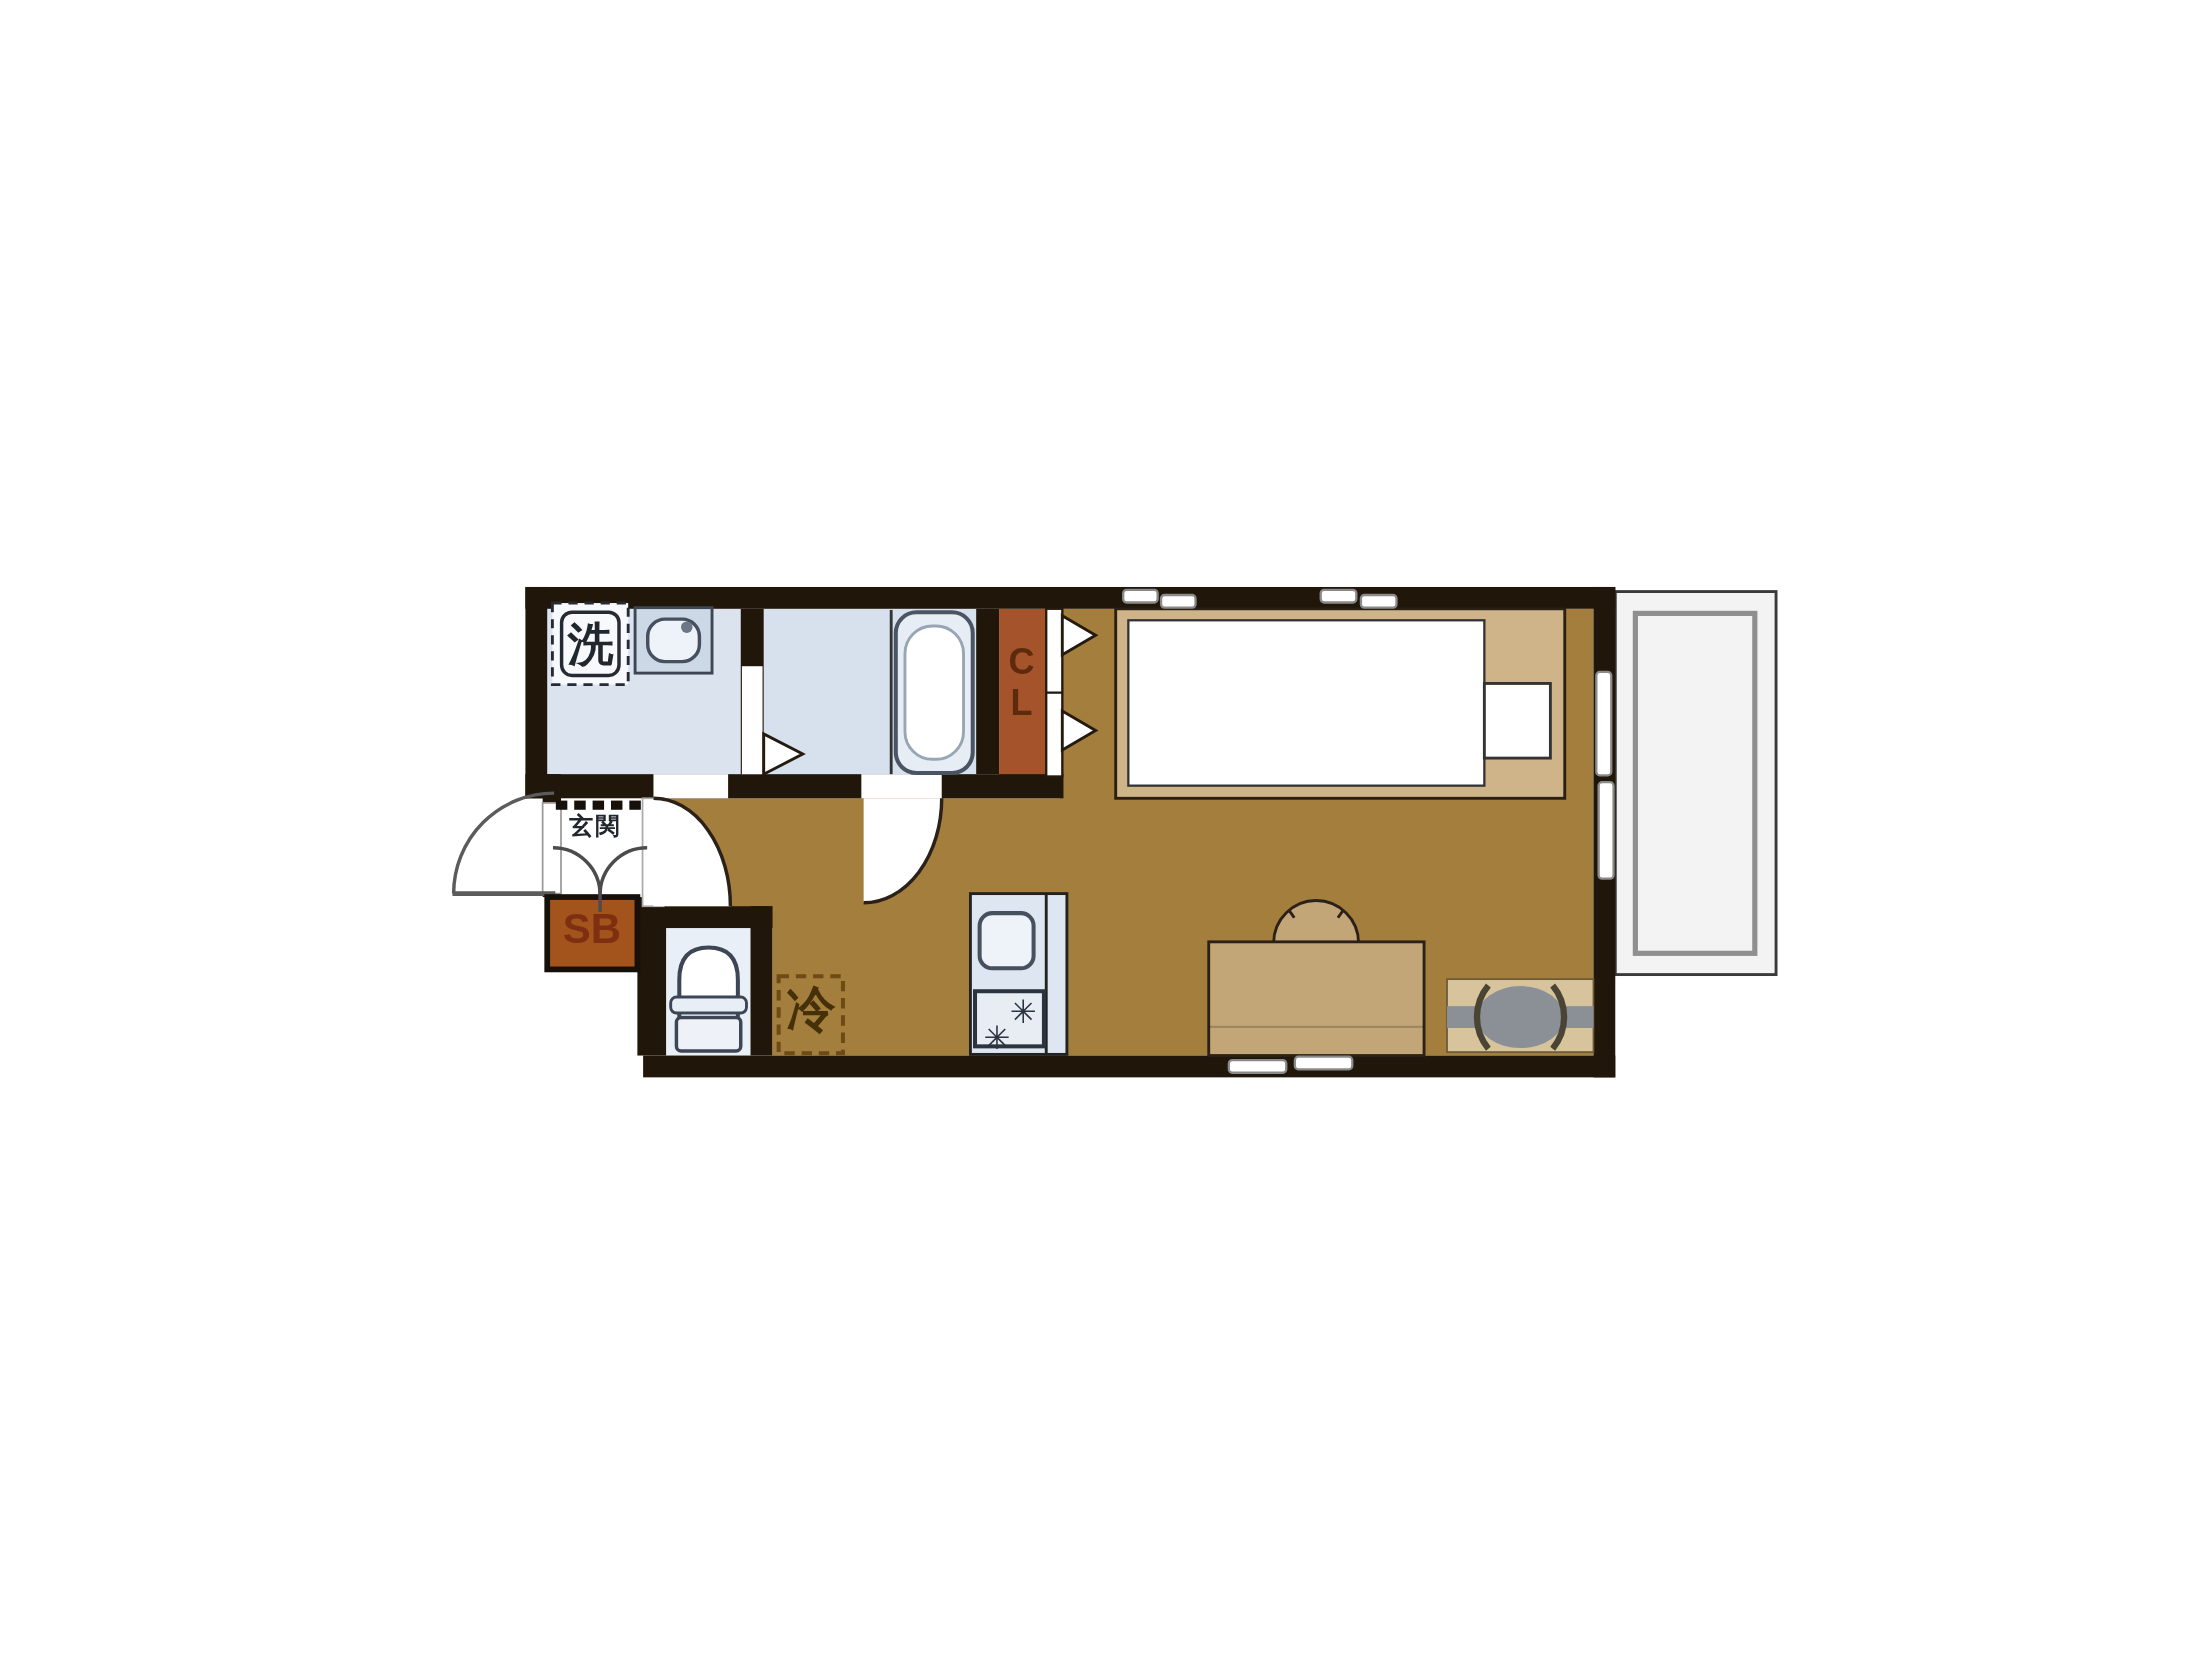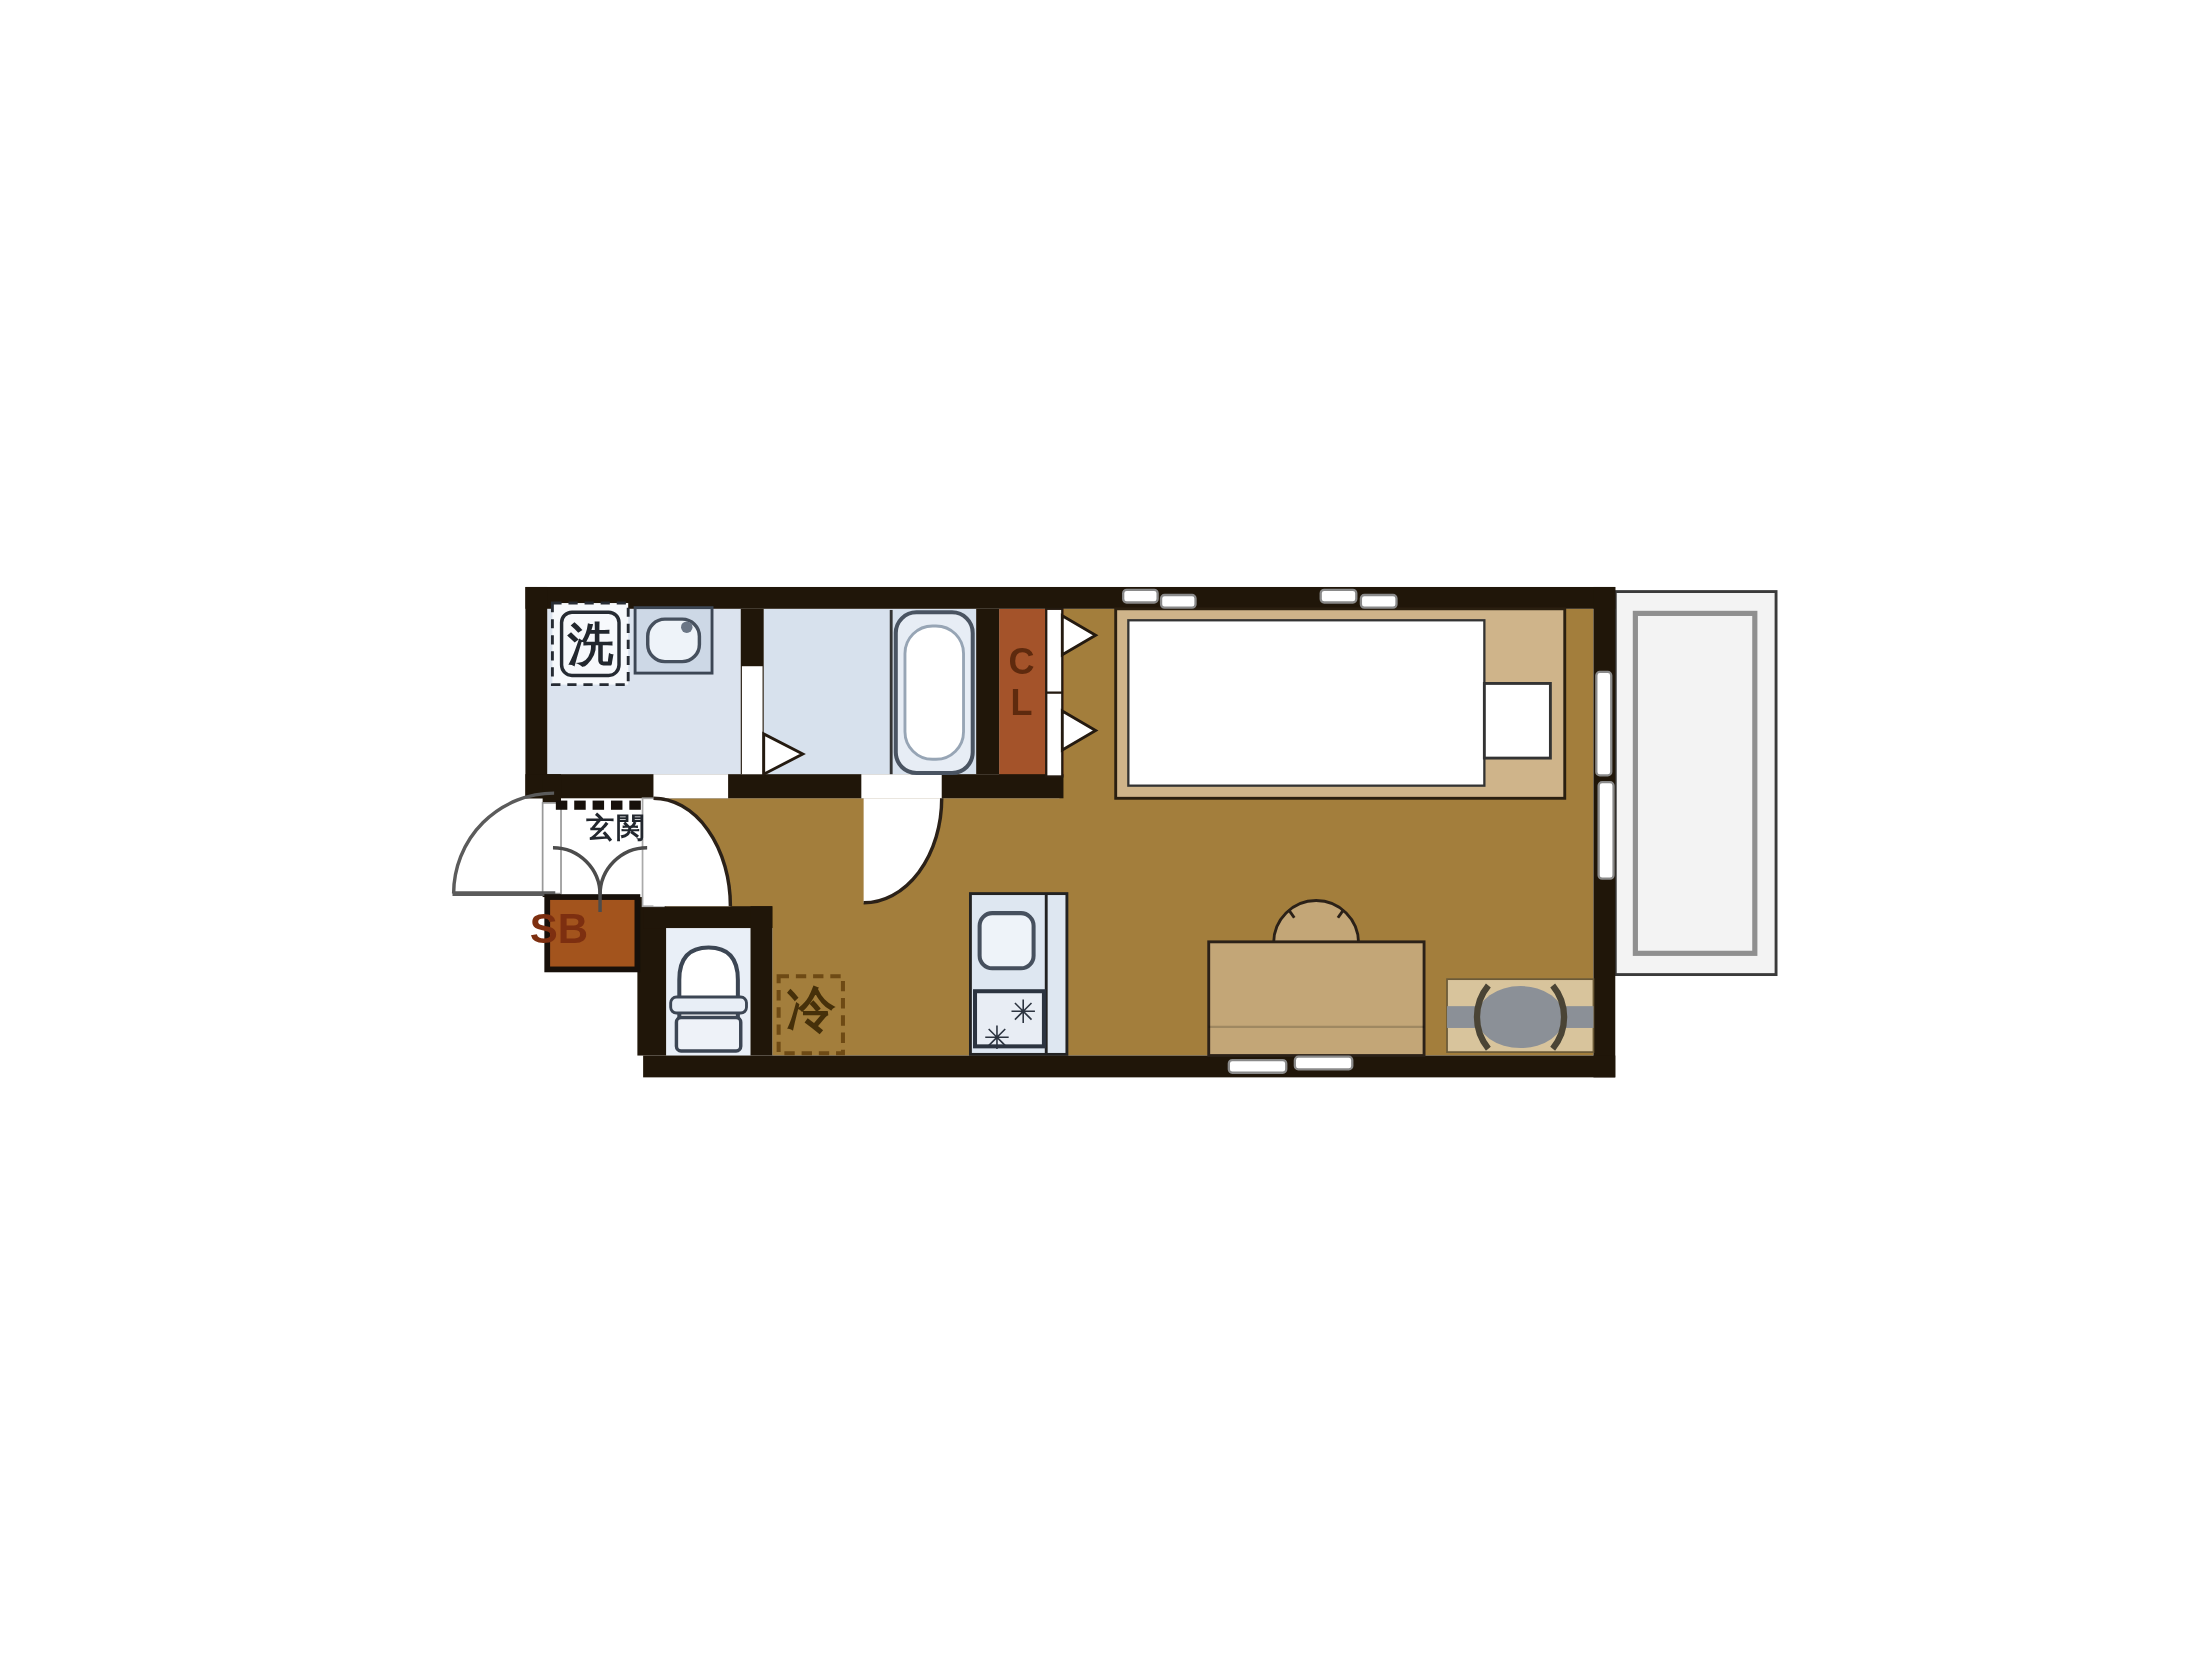--- a/index.html
+++ b/index.html
@@ -18,22 +18,22 @@
   .shoebox   {fill:var(--c-shoebox,#a3541d);}
   .bedframe  {fill:var(--c-bed_frame,#cfb48a);}
   .tan       {fill:var(--c-furniture_tan,#c3a677);}
   .tvstand   {fill:var(--c-tv_stand,#d8c49c);}
   .appgray   {fill:var(--c-appliance_gray,#8b9097);}
   .balcony   {fill:var(--c-balcony,#f3f3f3);}
   .white     {fill:#ffffff;}
   .nofill    {fill:none;}
 
   .plan-label{position:absolute;text-align:center;line-height:1.05;}
-  .lbl-genkan{left:552px;top:813px;width:87px;font-size:28px;font-weight:600;color:var(--c-label_dark,#22272e);letter-spacing:2.3px;margin-left:21px;}
-  .lbl-sb{left:514px;top:907px;width:90px;font-size:42px;font-weight:bold;color:var(--c-shoe_box_text,#7d2f10);}
+  .lbl-genkan{left:552px;top:813px;width:87px;font-size:24px;font-weight:600;color:var(--c-label_dark,#22272e);letter-spacing:2.3px;}
+  .lbl-sb{left:547px;top:907px;width:90px;font-size:42px;font-weight:bold;color:var(--c-shoe_box_text,#7d2f10);}
   .lbl-cl{left:1003px;top:641px;width:37px;font-size:36px;font-weight:bold;color:var(--c-closet_text,#5e2a0e);word-break:break-all;line-height:1.15;}
   .lbl-sen{left:562px;top:620px;width:57px;font-size:46px;font-weight:600;color:var(--c-label_dark,#22272e);}
   .lbl-rei{left:779px;top:984px;width:64px;font-size:49px;font-weight:bold;color:var(--c-refrigerator_text,#46300a);}
 </style>
 </head>
 <body>
 
 <div id="stage">
   <svg id="plan-svg" viewBox="0 0 3840 2880">
 

